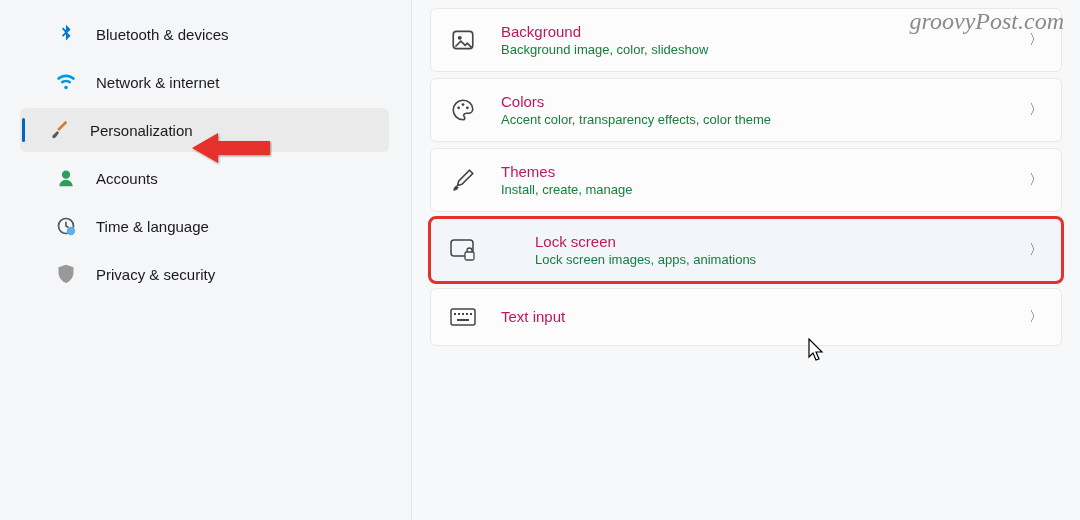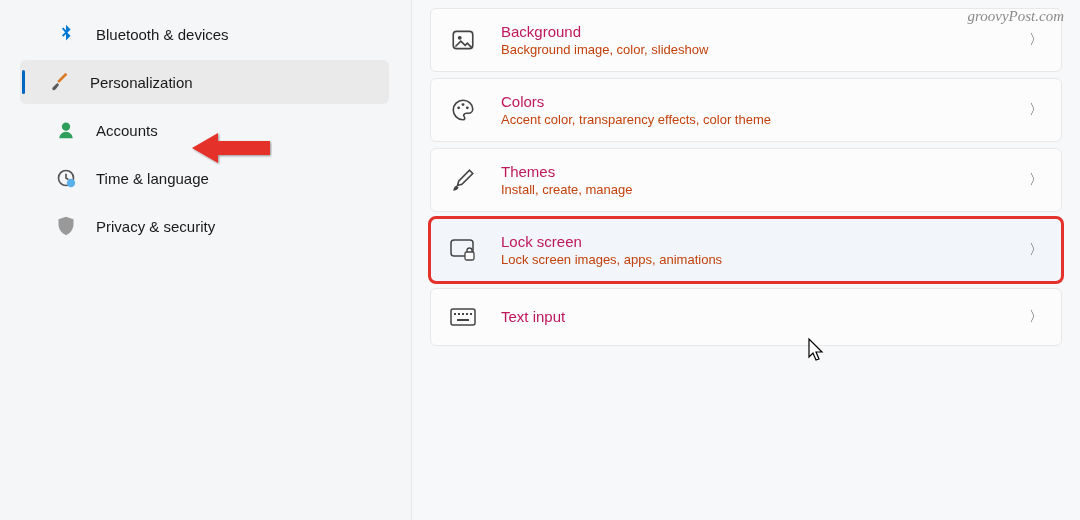--- a/index.html
+++ b/index.html
@@ -67,41 +67,42 @@
     padding: 14px 18px;
     display: flex;
     align-items: center;
     cursor: pointer;
     position: relative;
   }
   .card.highlighted {
     outline: 3px solid #e4312b;
     outline-offset: -1px;
     background: #f2f5fa;
+    gap: 34px;
   }
   .card .card-icon {
     width: 28px;
     height: 28px;
     margin-right: 24px;
     display: flex;
     align-items: center;
     justify-content: center;
     flex-shrink: 0;
   }
   .card .card-text {
     flex: 1;
   }
   .card .card-title {
     font-size: 15px;
     color: #be185d;
     margin-bottom: 2px;
   }
   .card .card-sub {
     font-size: 13px;
-    color: #c2410c;
+    color: #15803d;
   }
   .card .chevron {
     color: #555;
     font-size: 14px;
   }
   .arrow-annot {
     position: absolute;
     left: 192px;
     top: 127px;
     width: 80px;
@@ -112,39 +113,47 @@
     position: absolute;
     pointer-events: none;
     left: 808px;
     top: 338px;
   }
   .watermark {
     position: absolute;
     right: 16px;
     top: 8px;
     font-family: Georgia, serif;
-    font-size: 15px;
+    font-size: 24px;
     color: #8a8a8a;
     font-style: italic;
   }
 </style>
 </head>
 <body>
 
 <div class="sidebar">
 
   <div class="sidebar-item">
     <span class="icon">
       <svg width="22" height="22" viewBox="0 0 24 24">
           <path fill="#0078d4" d="M12 2l5 5-3.5 3.5L17 14l-5 5v-7l-3 3-1.4-1.4L11 10 7.6 6.4 9 5l3 3V2z"></path>
         </svg>
     </span>
     <span class="label">Bluetooth &amp; devices</span>
   </div>
 
+  <div class="sidebar-item">
+    <span class="icon">
+      <svg width="22" height="22" viewBox="0 0 24 24">
+          <path fill="#0099e5" d="M12 20a2 2 0 100-4 2 2 0 000 4zm-6-8c3.3-3.3 8.7-3.3 12 0l-2 2c-2.2-2.2-5.8-2.2-8 0l-2-2zm-4-4c5.5-5.5 14.5-5.5 20 0l-2 2c-4.4-4.4-11.6-4.4-16 0l-2-2z"></path>
+        </svg>
+    </span>
+    <span class="label">Network &amp; internet</span>
+  </div>
 
   <div class="sidebar-item active">
     <span class="icon">
       <svg width="22" height="22" viewBox="0 0 24 24">
           <path fill="#d97b29" d="M20 4l-2-2-9 9 2 2 9-9z"></path>
           <path fill="#5a5a5a" d="M9 13l-5 5c-1 1 0 3 1 3s2-1 3-2l3-4-2-2z"></path>
         </svg>
     </span>
     <span class="label">Personalization</span>
   </div>

